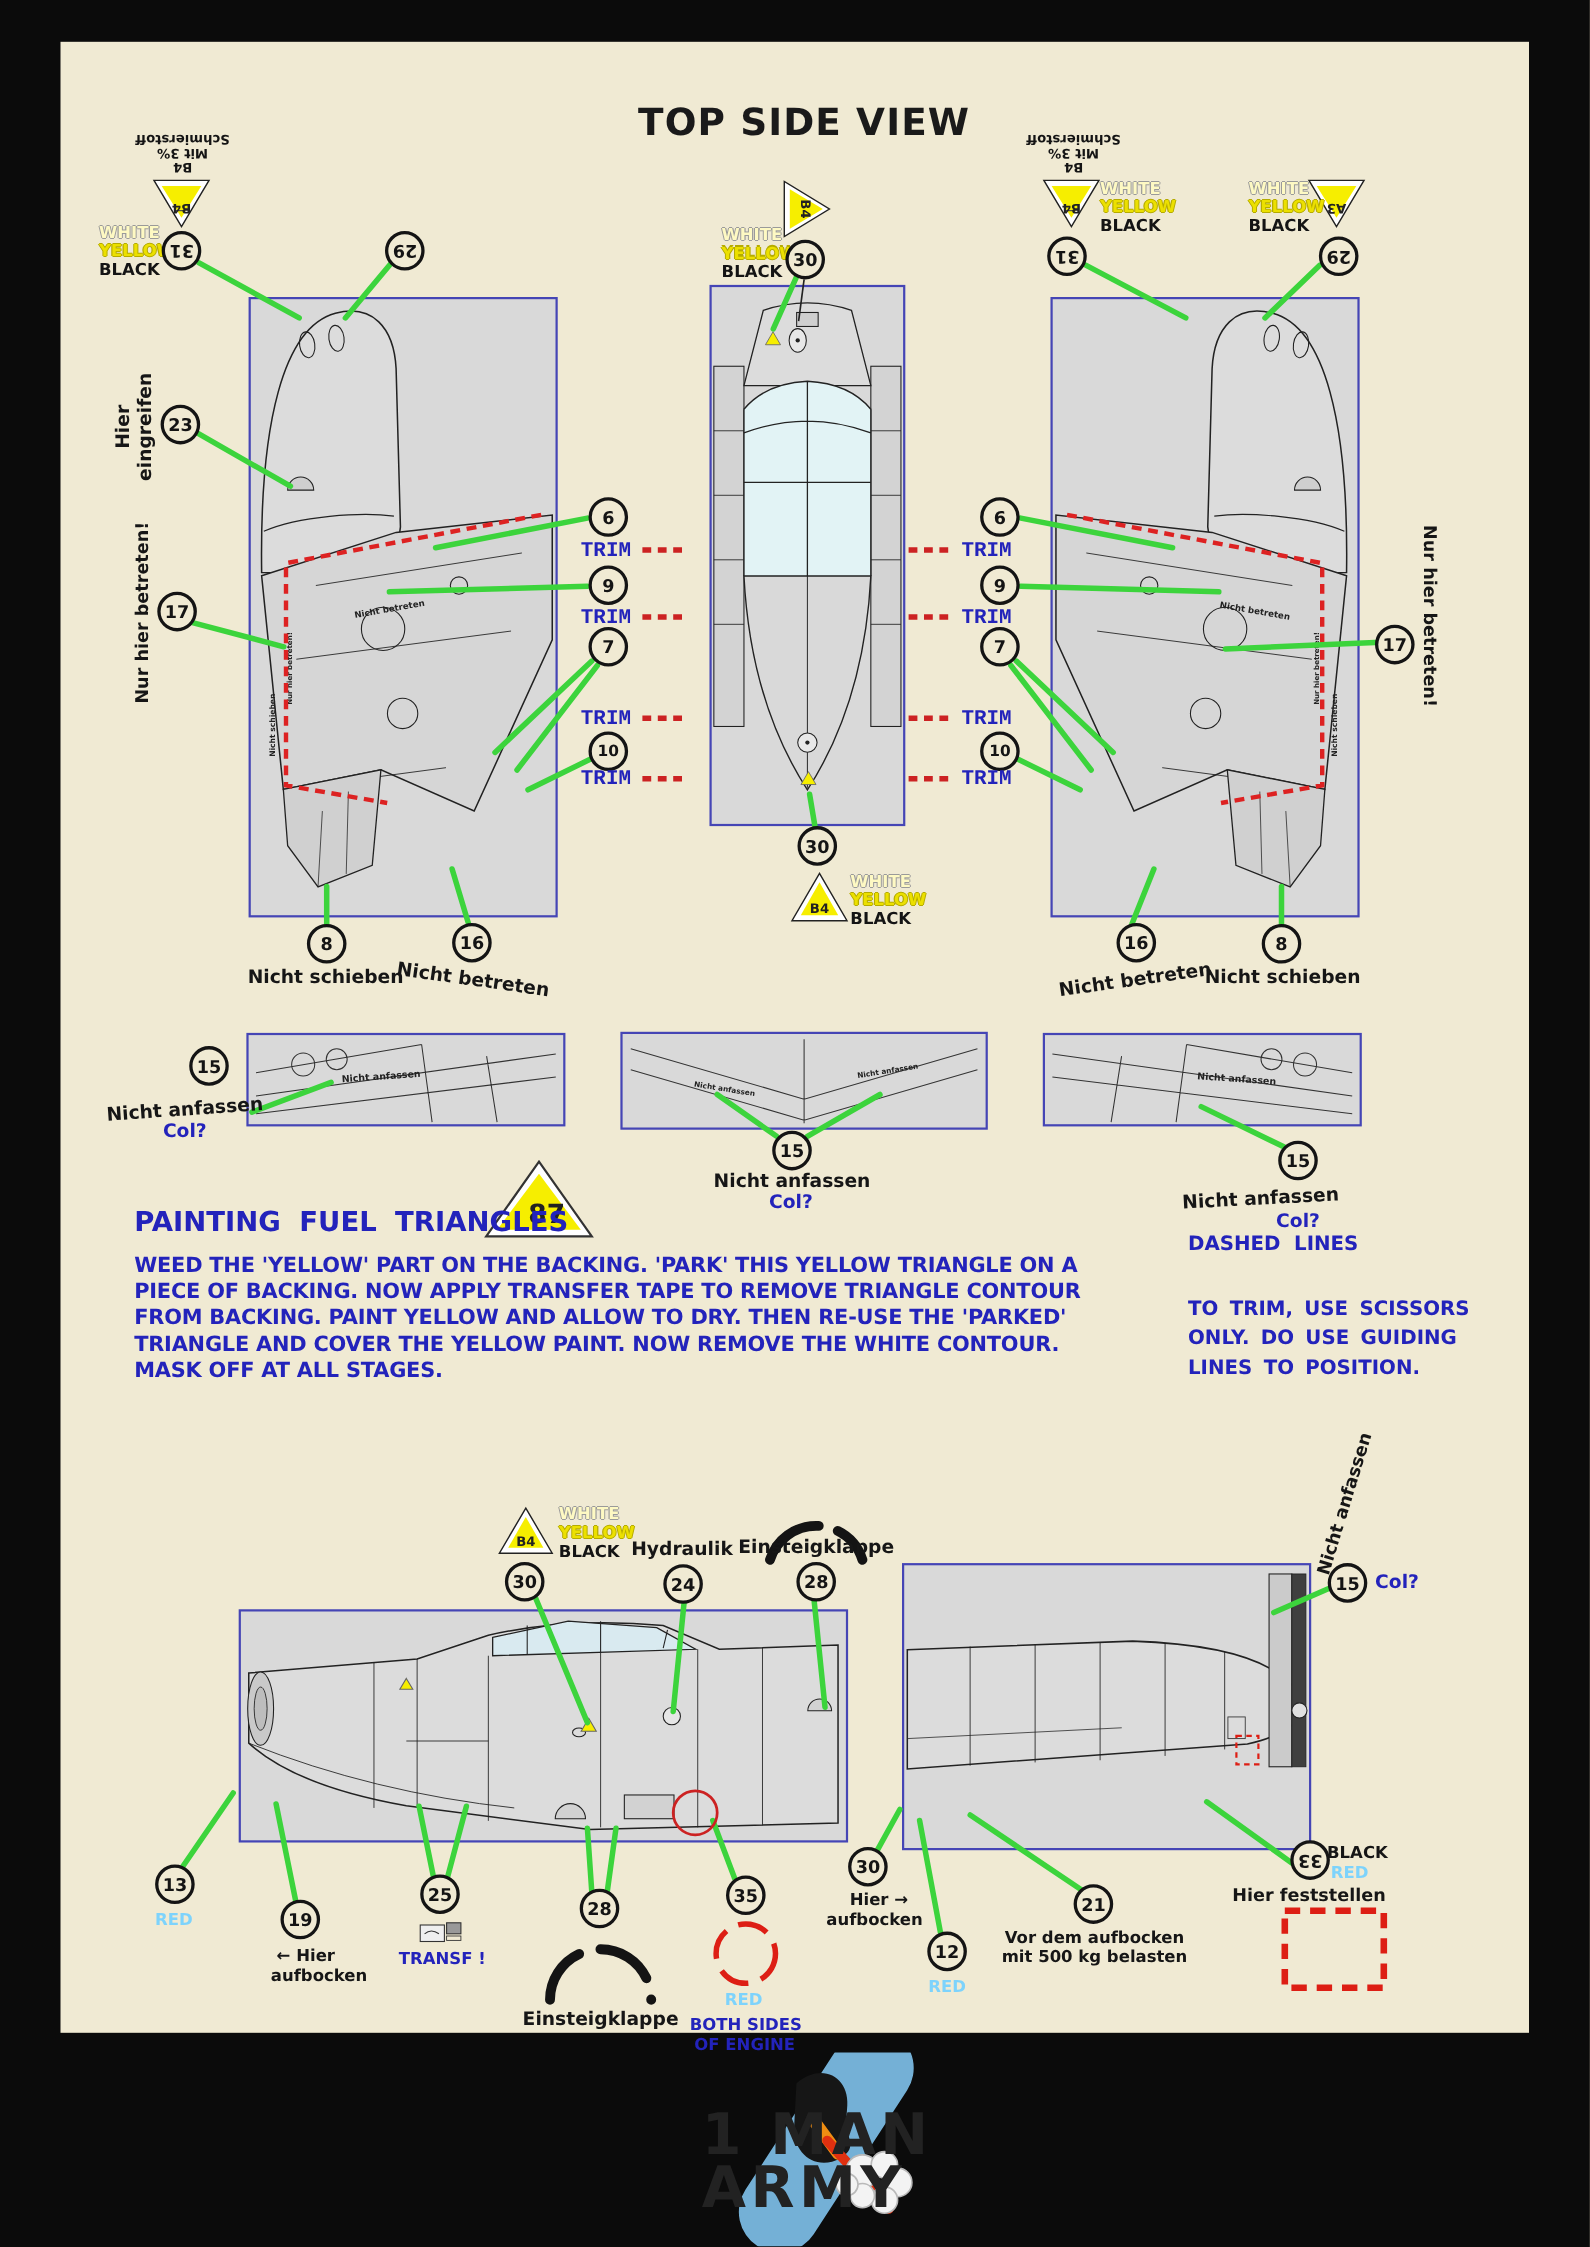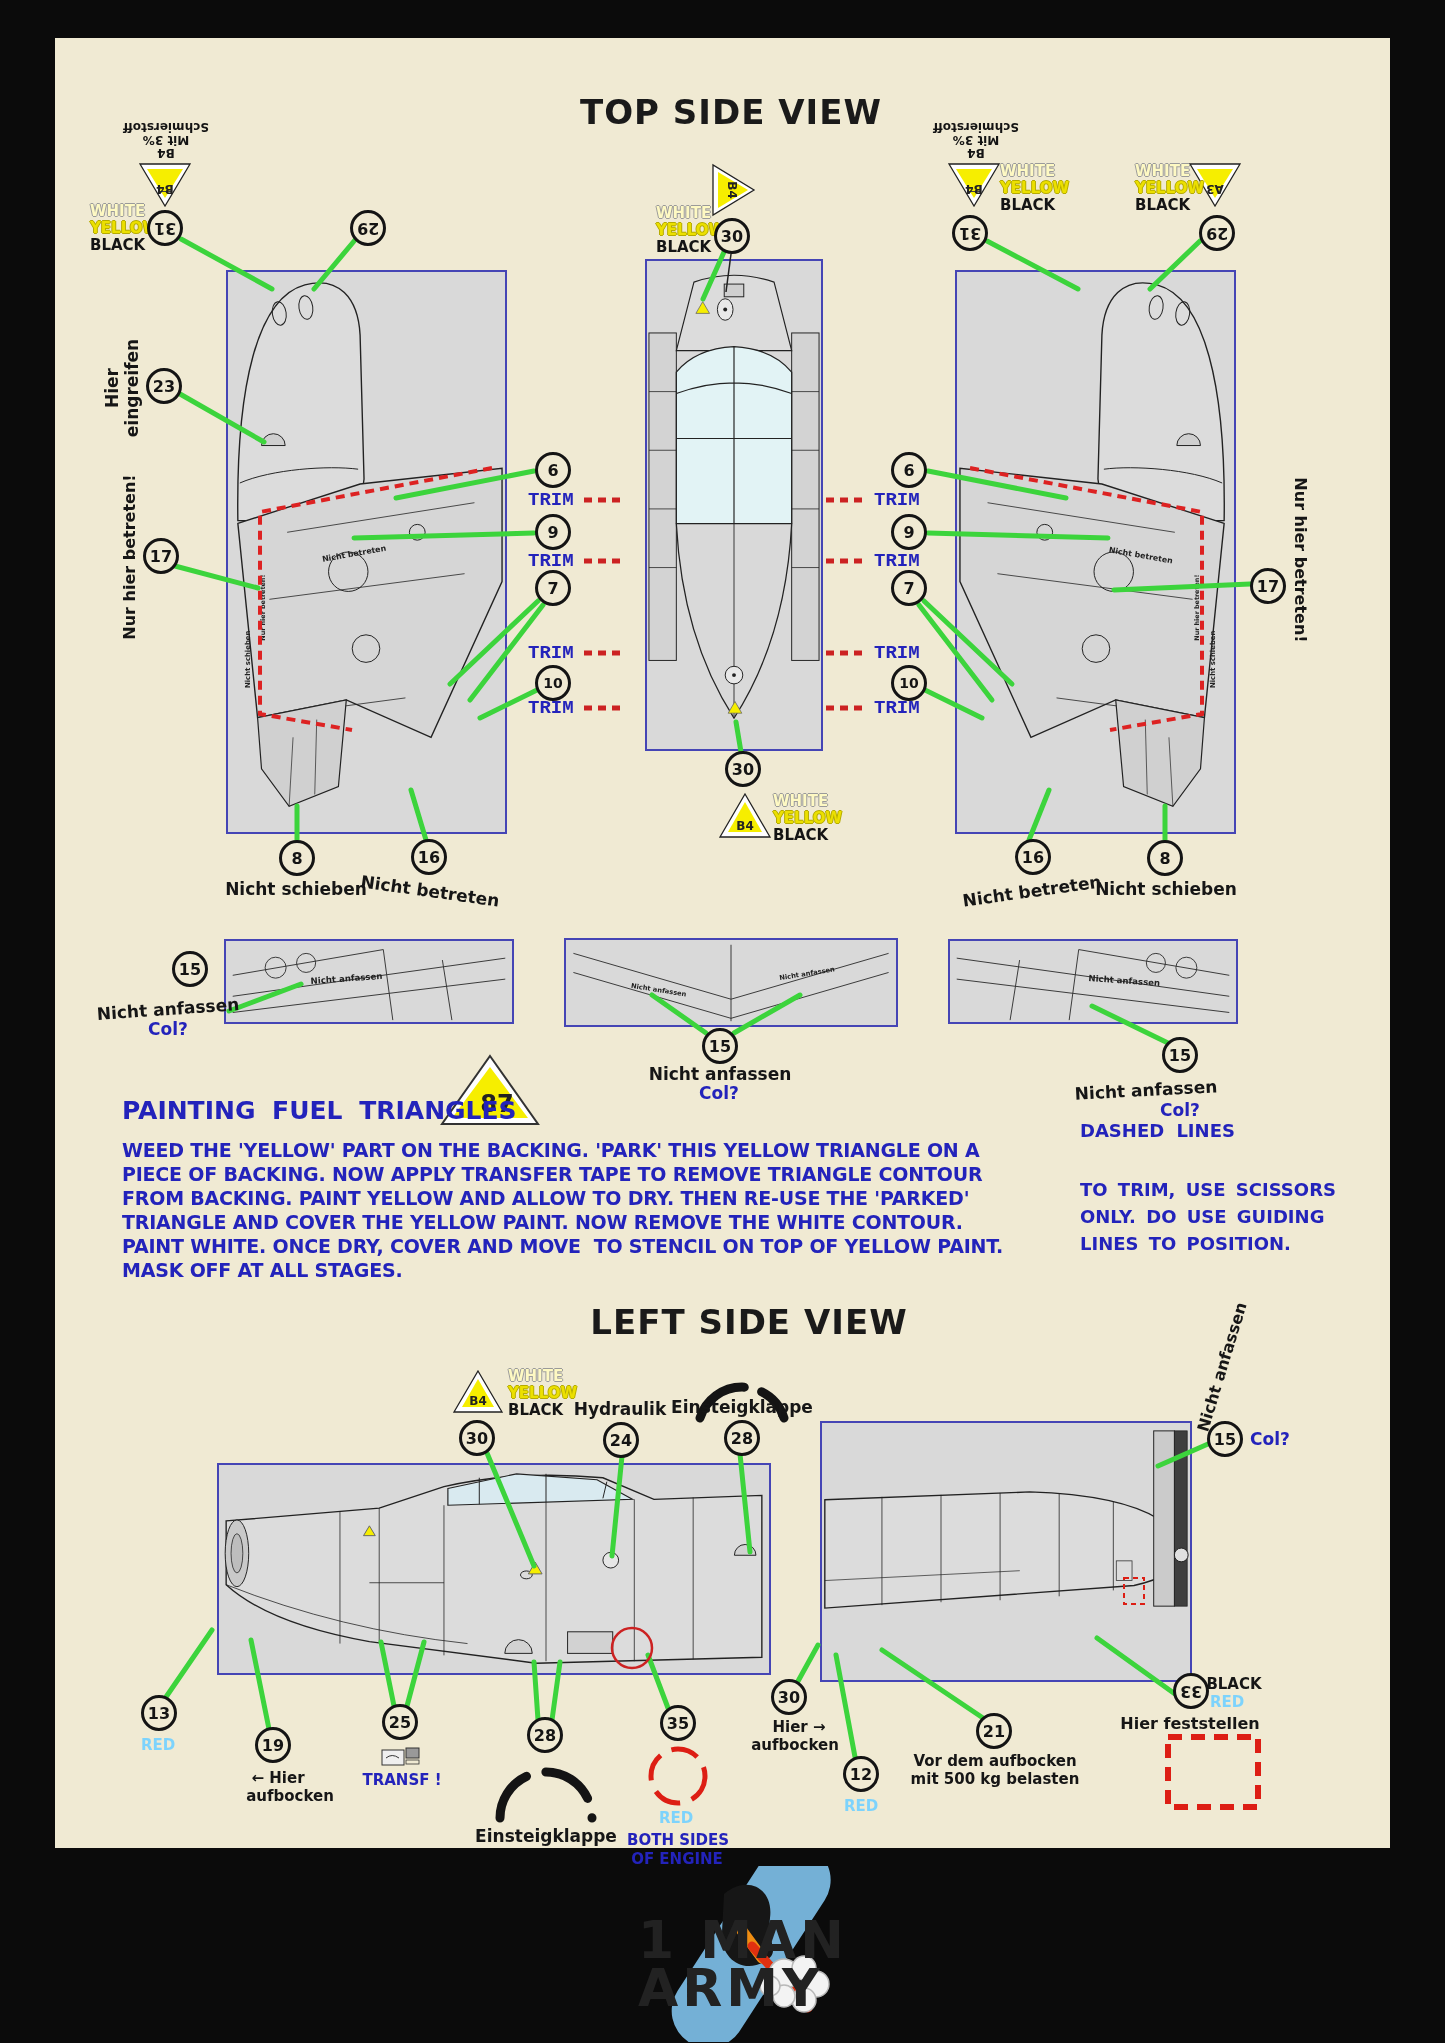--- a/index.html
+++ b/index.html
@@ -35,21 +35,20 @@
   .trimlbl{position:absolute;font-weight:bold;font-size:19px;color:#2323bb;font-family:Liberation Mono, monospace;}
   svg text{font-family:"DejaVu Sans",sans-serif;font-weight:bold;fill:#222;}
 </style>
 </head>
 <body>
 
 <div class="page">
   <div class="paper"></div>
 
   <div class="title" style="left:731px;top:112px;">TOP SIDE VIEW</div>
-  <div class="title" style="left:749px;top:1322px;">LEFT SIDE VIEW</div>
 
   <div class="box" style="left:226px;top:270px;width:281px;height:564px;">
     <svg viewBox="0 0 281 564">
       <path d="M10,250 C8,112 30,24 78,11 C112,2 132,24 134,62 L138,208 L132,252 Z" fill="#dcdcdc" stroke="#222" stroke-width="1.4"></path>
       <path d="M12,212 C44,198 102,194 132,198" fill="none" stroke="#222" stroke-width="1"></path>
       <ellipse cx="52" cy="40" rx="7" ry="12" fill="none" stroke="#222" transform="rotate(-8 52 40)"></ellipse>
       <ellipse cx="79" cy="34" rx="7" ry="12" fill="none" stroke="#222" transform="rotate(-8 79 34)"></ellipse>
       <path d="M34,174 A12,12 0 0 1 58,174 Z" fill="#cfcfcf" stroke="#222" stroke-width="1"></path>
       <polygon points="10,253 134,213 278,197 278,312 206,470 120,432 30,450" fill="#d6d6d6" stroke="#222" stroke-width="1.4"></polygon>
       <path d="M60,262 L250,232 M42,330 L240,304 M30,450 L180,430" stroke="#222" stroke-width="0.8" fill="none"></path>
@@ -496,21 +495,20 @@
         <rect x="25" y="15" width="13" height="4" fill="none" stroke="#333" stroke-width="0.8"></rect>
       </svg>
   </div>
 
   <div class="heading" style="left:122px;top:1096px;font-size:25px;word-spacing:8px;">PAINTING FUEL TRIANGLES</div>
   <div class="abs" style="left:122px;top:1138px;">
     <div class="pline">WEED THE 'YELLOW' PART ON THE BACKING. 'PARK' THIS YELLOW TRIANGLE ON A</div>
     <div class="pline">PIECE OF BACKING. NOW APPLY TRANSFER TAPE TO REMOVE TRIANGLE CONTOUR</div>
     <div class="pline">FROM BACKING. PAINT YELLOW AND ALLOW TO DRY. THEN RE-USE THE 'PARKED'</div>
     <div class="pline">TRIANGLE AND COVER THE YELLOW PAINT. NOW REMOVE THE WHITE CONTOUR.</div>
-    <div class="pline">PAINT WHITE. ONCE DRY, COVER AND MOVE  TO STENCIL ON TOP OF YELLOW PAINT.</div>
     <div class="pline">MASK OFF AT ALL STAGES.</div>
   </div>
   <div class="heading" style="left:1080px;top:1120px;font-size:18px;word-spacing:6px;">DASHED LINES</div>
   <div class="abs" style="left:1080px;top:1176px;">
     <div class="dline">TO TRIM, USE SCISSORS</div>
     <div class="dline">ONLY. DO USE GUIDING</div>
     <div class="dline">LINES TO POSITION.</div>
   </div>
 
   <div class="abs" style="left:612px;top:1866px;">

